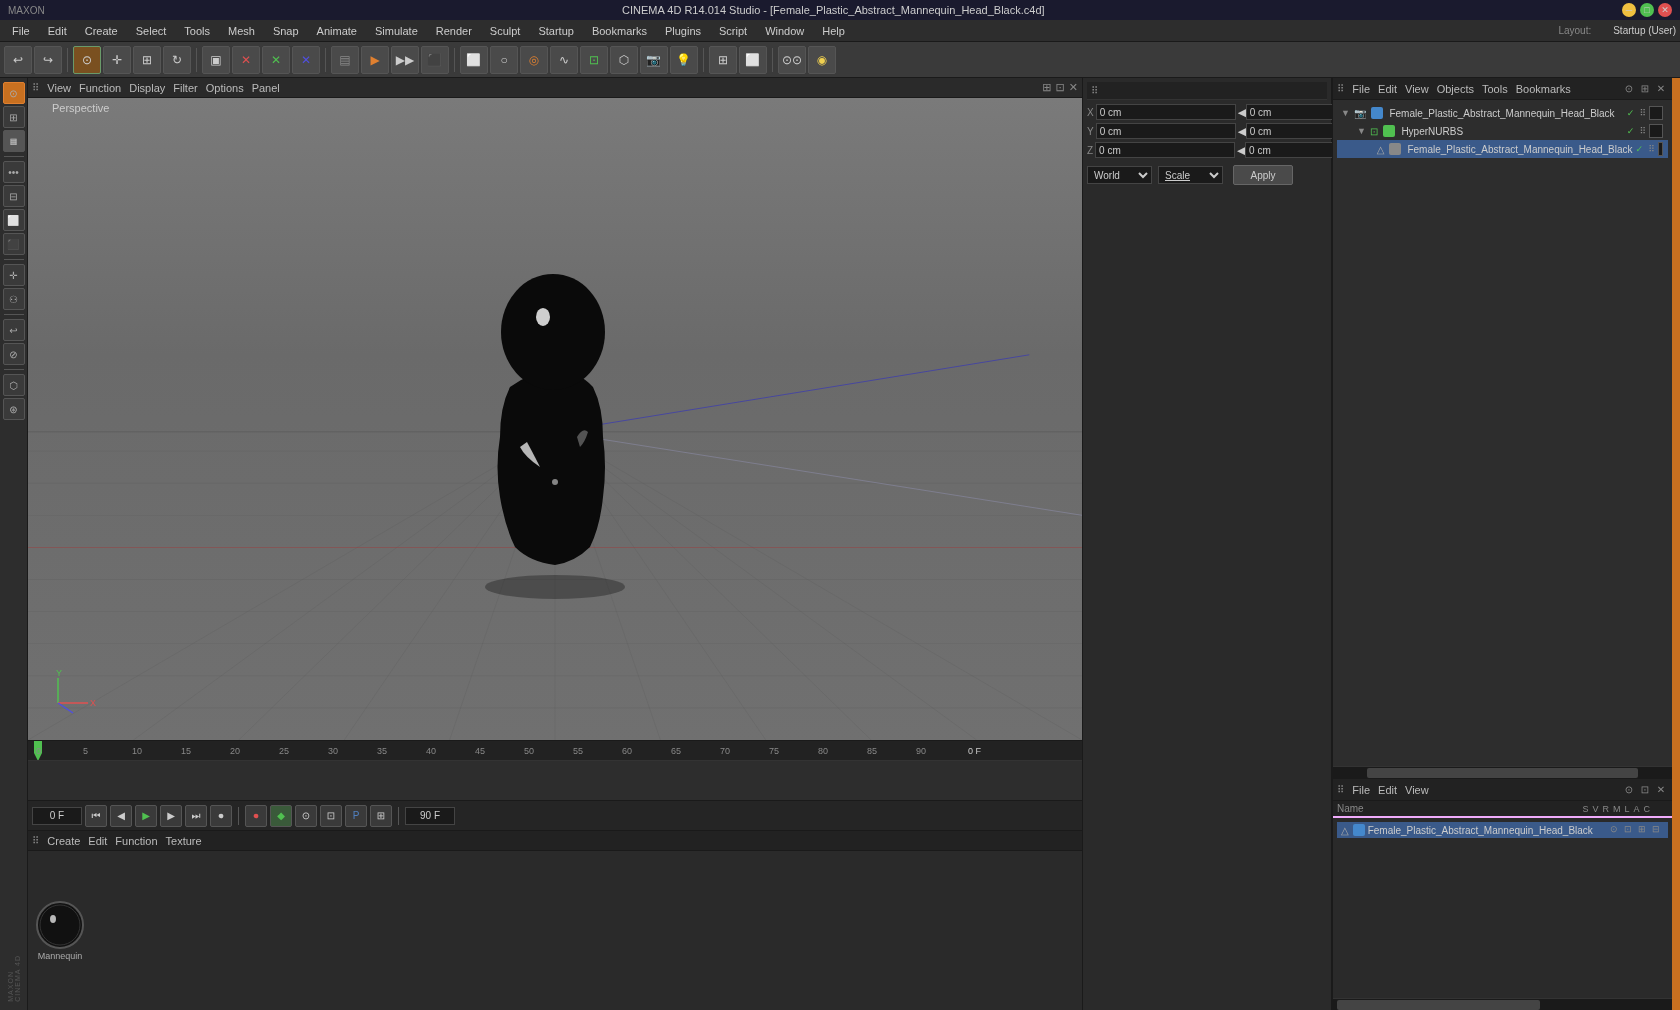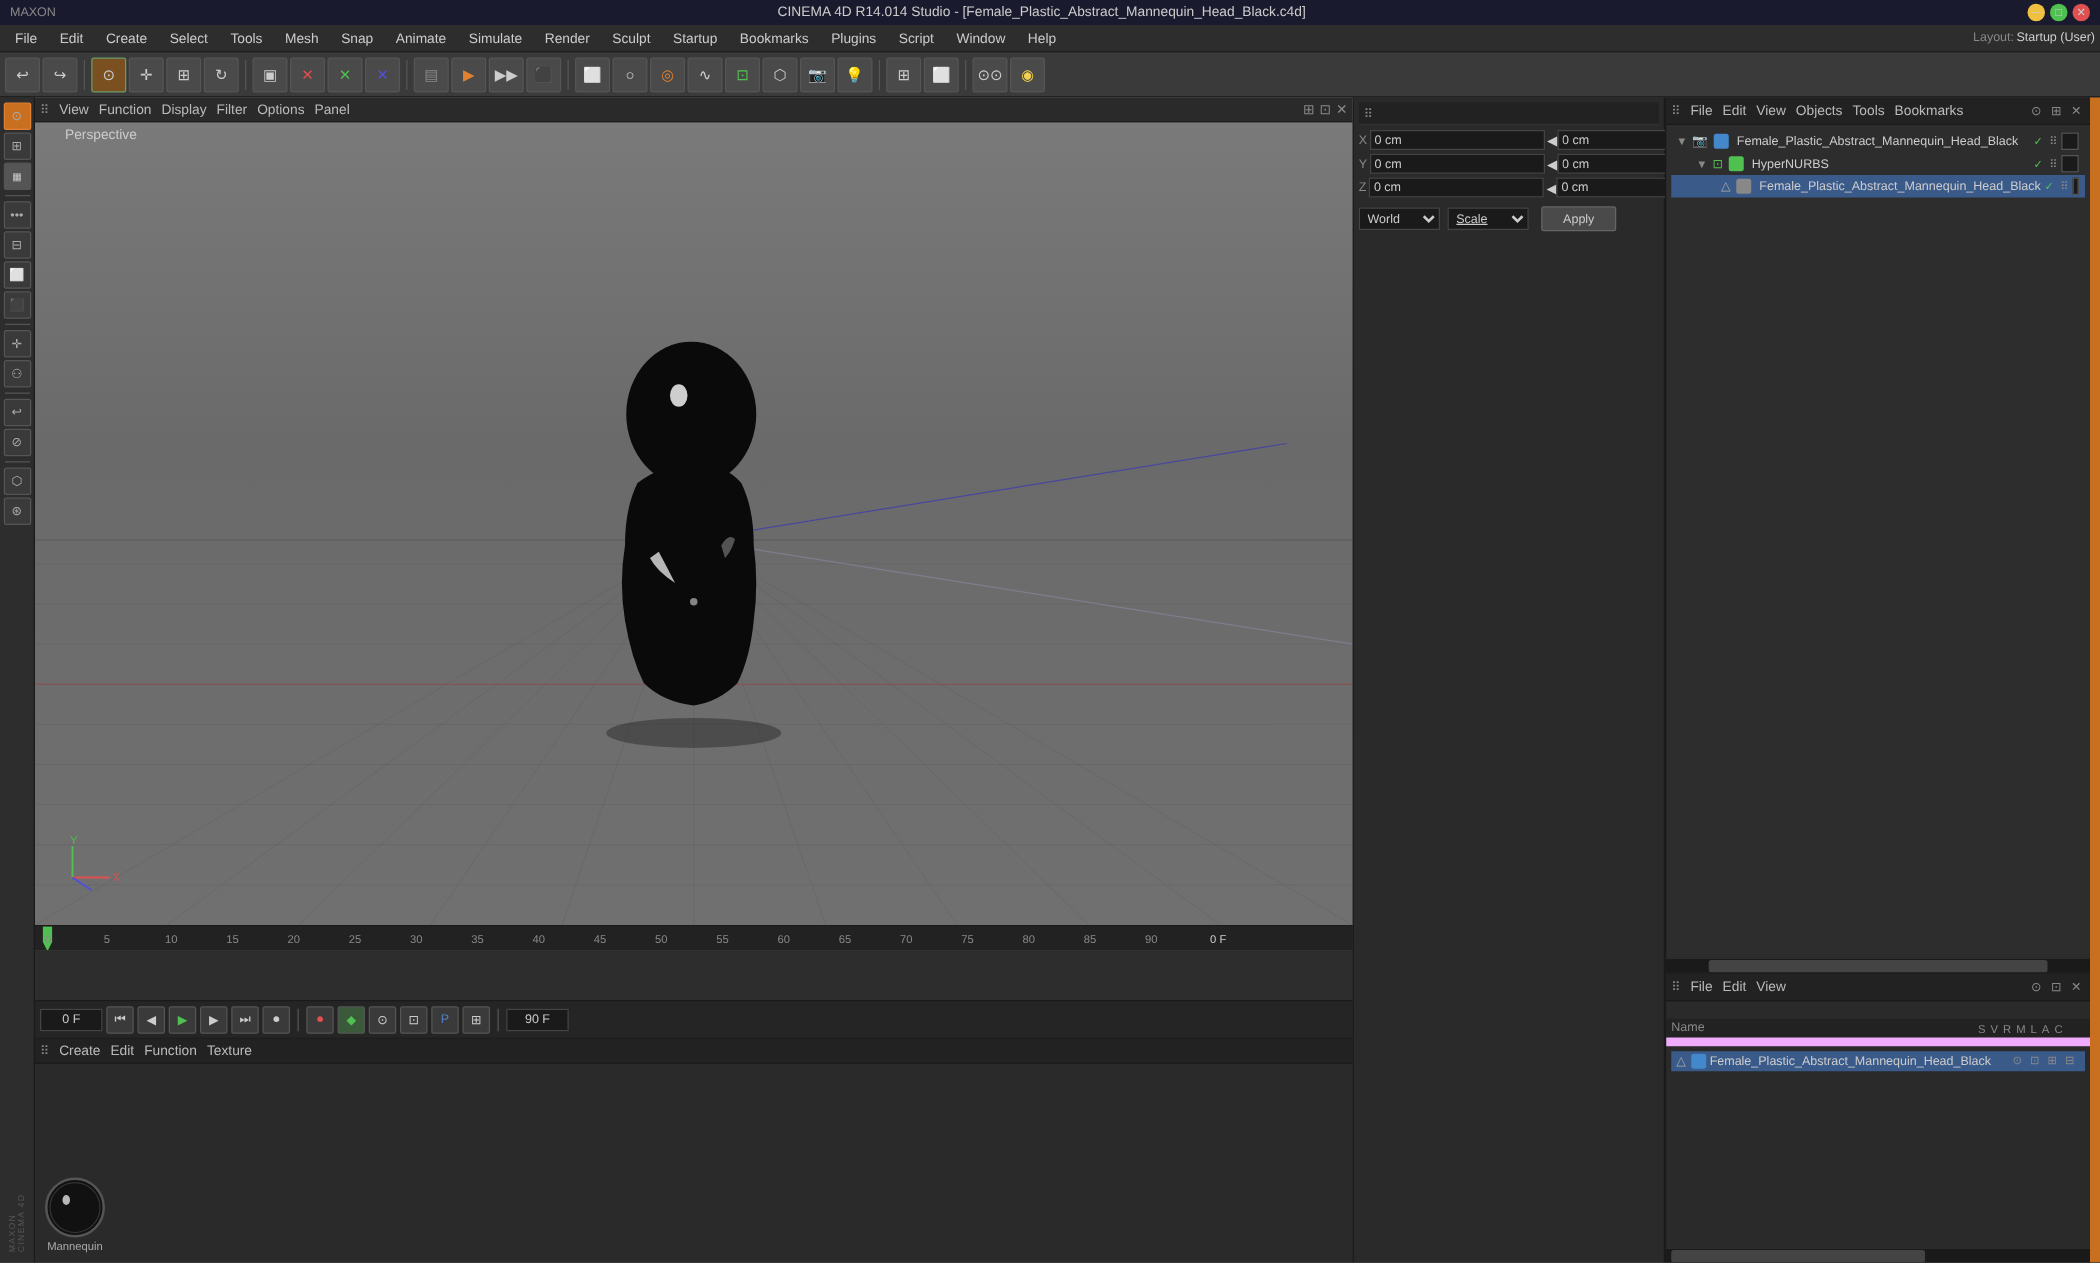--- a/index.html
+++ b/index.html
@@ -132,21 +132,21 @@
     }
     #mat-menu {
       height: 20px; background: #222; display: flex; align-items: center;
       padding: 0 4px; gap: 8px; border-bottom: 1px solid #1a1a1a;
     }
     #mat-menu .mat-item { cursor: pointer; color: #bbb; font-size: 11px; }
     #mat-content {
       flex: 1; display: flex;
     }
     #mat-thumbnails {
-      flex: 1; padding: 8px; display: flex; gap: 8px; align-items: flex-end;
+      flex: 1; padding: 8px; display: flex; gap: 8px; align-items: center;
     }
     .mat-thumb {
       display: flex; flex-direction: column; align-items: center; cursor: pointer;
     }
     .mat-thumb-img {
       width: 48px; height: 48px; border-radius: 50%; background: #111;
       border: 2px solid #555; overflow: hidden; display: flex; align-items: center; justify-content: center;
     }
     .mat-thumb-label { font-size: 9px; color: #aaa; margin-top: 2px; text-align: center; }
 
@@ -268,21 +268,21 @@
   <span class="menu-item">Simulate</span>
   <span class="menu-item">Render</span>
   <span class="menu-item">Sculpt</span>
   <span class="menu-item">Startup</span>
   <span class="menu-item">Bookmarks</span>
   <span class="menu-item">Plugins</span>
   <span class="menu-item">Script</span>
   <span class="menu-item">Window</span>
   <span class="menu-item">Help</span>
   <span style="margin-left:auto; color:#888; font-size:10px;">Layout:</span>
-  <span style="color:#ccc; font-size:10px; margin-left:0;text-align:right;">Startup (User)</span>
+  <span style="color:#ccc; font-size:10px; margin-left:20px;text-align:right;">Startup (User)</span>
 </div>
 
 <div id="toolbar">
 
   <div class="tool-btn" title="Undo">↩</div>
   <div class="tool-btn" title="Redo">↪</div>
   <div class="tool-sep"></div>
 
   <div class="tool-btn active" title="Live Selection" style="background:#7a5020;">⊙</div>
   <div class="tool-btn" title="Move">✛</div>
@@ -617,21 +617,21 @@
         <span class="rt-menu-item">File</span>
         <span class="rt-menu-item">Edit</span>
         <span class="rt-menu-item">View</span>
         <div class="right-panel-icons">
           <span class="rp-icon">⊙</span>
           <span class="rp-icon">⊡</span>
           <span class="rp-icon">✕</span>
         </div>
       </div>
 
-      <div style="display:flex; align-items:center; padding:2px 4px; background:#222; border-bottom:7px solid #f0abfc;margin-top:14px;">
+      <div style="display:flex; align-items:center; padding:2px 4px; background:#222; border-bottom:2px solid #f0abfc;">
         <span style="flex:1; font-size:10px; color:#888;">Name</span>
         <span style="font-size:9px; color:#888; margin-right:4px;">S</span>
         <span style="font-size:9px; color:#888; margin-right:4px;">V</span>
         <span style="font-size:9px; color:#888; margin-right:4px;">R</span>
         <span style="font-size:9px; color:#888; margin-right:4px;">M</span>
         <span style="font-size:9px; color:#888; margin-right:4px;">L</span>
         <span style="font-size:9px; color:#888; margin-right:4px;">A</span>
         <span style="font-size:9px; color:#888; margin-right:4px;">C</span>
         <span style="width:14px;"></span>
       </div>

